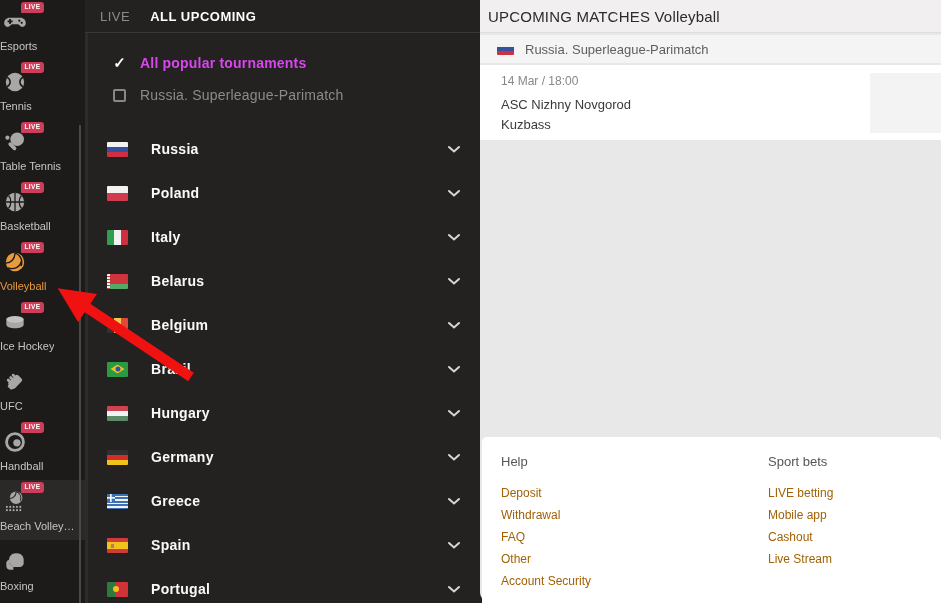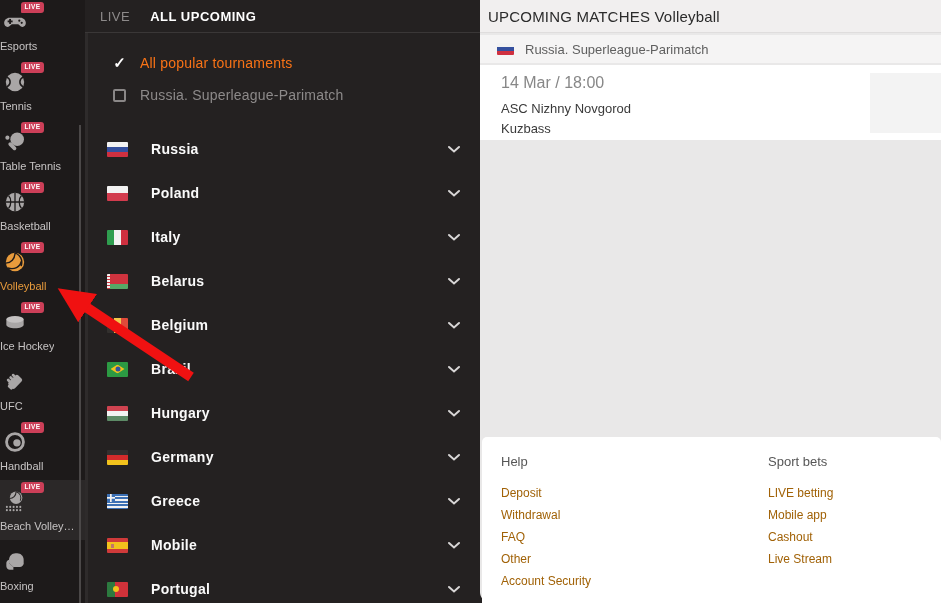--- a/index.html
+++ b/index.html
@@ -24,21 +24,21 @@
   .midpanel { position:absolute; left:85px; top:0; width:395px; height:603px; background:#242121; z-index:1; }
   .mid-scroll-track { position:absolute; left:0; top:33px; width:3px; height:570px; background:#2e2b2b; }
   .tabs { height:33px; display:flex; align-items:center; padding-left:15px; gap:20px; border-bottom:1px solid #3a3737; }
   .tab { font-size:13px; color:#8d8a8a; letter-spacing:.5px; cursor:pointer; }
   .tab.active { color:#ffffff; font-weight:700; }
   .filters { padding-top:14px; }
   .filter-row { height:32px; display:flex; align-items:center; padding-left:27px; gap:13px; cursor:pointer; }
   .checkmark { color:#fff; font-size:15px; font-weight:700; width:15px; text-align:center; }
   .checkbox { width:13px; height:13px; border:2px solid #8a8787; border-radius:2px; margin:0 1px; }
   .filter-label { font-size:14px; letter-spacing:.2px; }
-  .filter-row.checked .filter-label { color:#f97316; font-weight:400; }
+  .filter-row.checked .filter-label { color:#d946ef; font-weight:700; }
   .filter-row.unchecked .filter-label { color:#8d8a8a; }
   .countries { margin-top:16px; }
   .country-row { height:44px; display:flex; align-items:center; padding:0 19px 0 22px; gap:23px; cursor:pointer; }
   .country-name { font-size:14px; font-weight:700; color:#fafafa; flex:1; letter-spacing:.3px; }
   .chevron { display:flex; align-items:center; }
 
   
   .flag { width:21px; height:15px; border-radius:1px; position:relative; overflow:hidden; flex:none; }
   .flag-sm { width:17px; height:12px; }
   .flag-ru { background:linear-gradient(to bottom,#f2f2f2 0 33%,#35509e 33% 66%,#cf3040 66%); }
@@ -66,21 +66,21 @@
     border-radius:50%; background:#f2c21c; }
 
   
   .rightpanel { position:absolute; left:480px; top:0; width:461px; height:603px; background:#e9e8e8;border-radius:11px; }
   .main-header { height:33px; background:#f1efef; border-bottom:1px solid #dfdddd;
     display:flex; align-items:center; padding-left:8px; font-size:15px; color:#2b2b2b; letter-spacing:.2px; }
   .tournament-row { height:28px; margin-top:2px; background:#f5f4f4; display:flex; align-items:center;
     padding-left:17px; gap:11px; cursor:pointer; }
   .tournament-name { font-size:13px; color:#5f5f5f; }
   .match-card { height:75px; margin-top:2px; background:#ffffff; position:relative; padding:9px 0 0 21px; cursor:pointer; }
-  .match-time { font-size:16px; color:#878787; margin-bottom:9px; }
+  .match-time { font-size:12px; color:#878787; margin-bottom:9px; }
   .team { font-size:13px; color:#3a3a3a; margin-bottom:5px; }
   .odds-placeholder { position:absolute; right:0; top:8px; width:71px; height:60px; background:#f3f3f3; }
   .main-footer { position:absolute; left:2px; right:0; top:437px; bottom:0; background:#ffffff; border-radius:5px 5px 0 0; }
   .footer-col { position:absolute; top:17px; }
   .footer-col.c0 { left:19px; }
   .footer-col.c1 { left:286px; }
   .footer-heading { font-size:13px; color:#565656; margin-bottom:17px; }
   .footer-link { font-size:12px; color:#a16207; margin-bottom:8px; cursor:pointer; }
 
   
@@ -331,21 +331,21 @@
         <span class="country-name">Greece</span>
         <span class="chevron">
             <svg width="14" height="9">
               <polyline points="2,2 7,6.5 12,2" stroke="#d8d6d6" stroke-width="2" fill="none" stroke-linecap="round"></polyline>
             </svg>
           </span>
       </div>
 
       <div class="country-row">
         <span class="flag flag-es"></span>
-        <span class="country-name">Mobile</span>
+        <span class="country-name">Spain</span>
         <span class="chevron">
             <svg width="14" height="9">
               <polyline points="2,2 7,6.5 12,2" stroke="#d8d6d6" stroke-width="2" fill="none" stroke-linecap="round"></polyline>
             </svg>
           </span>
       </div>
 
       <div class="country-row">
         <span class="flag flag-pt"></span>
         <span class="country-name">Portugal</span>

